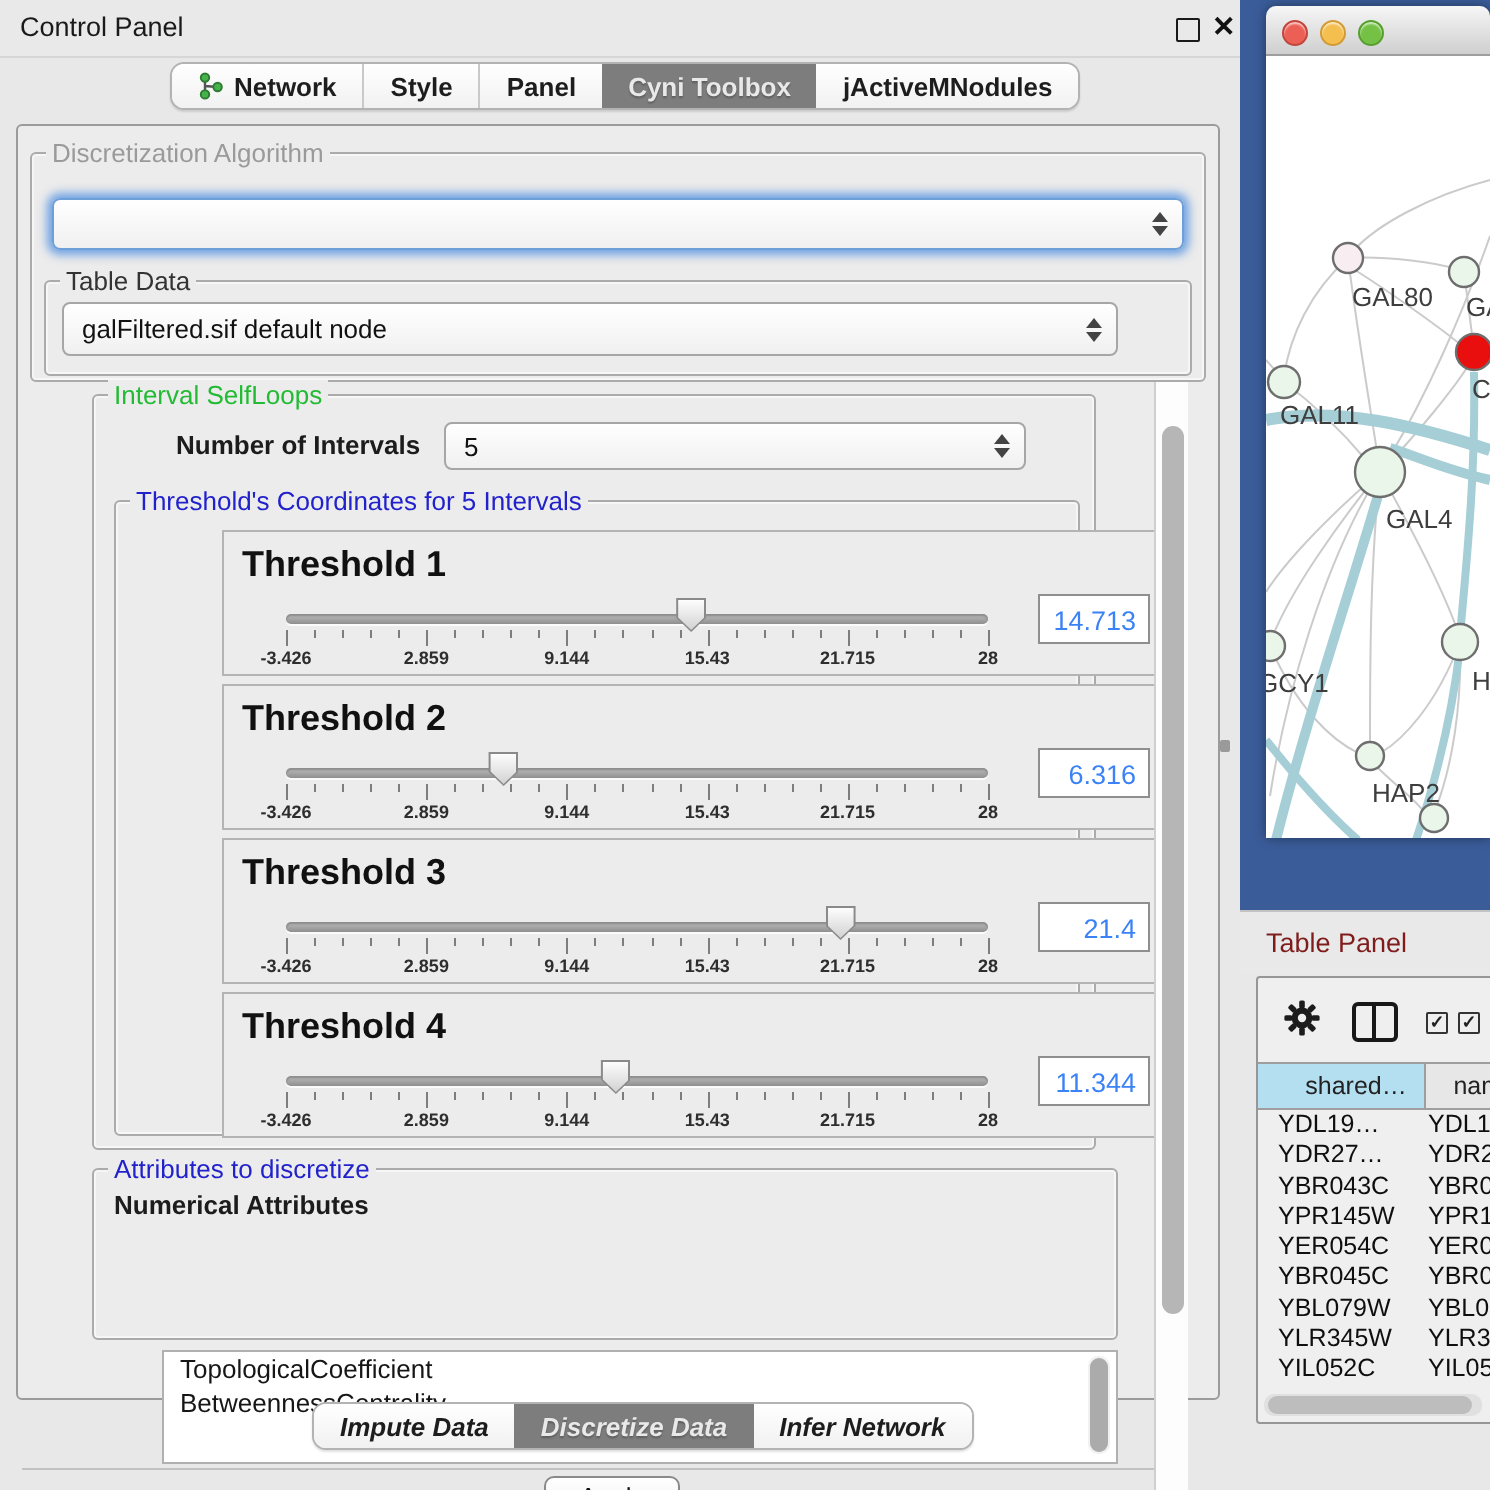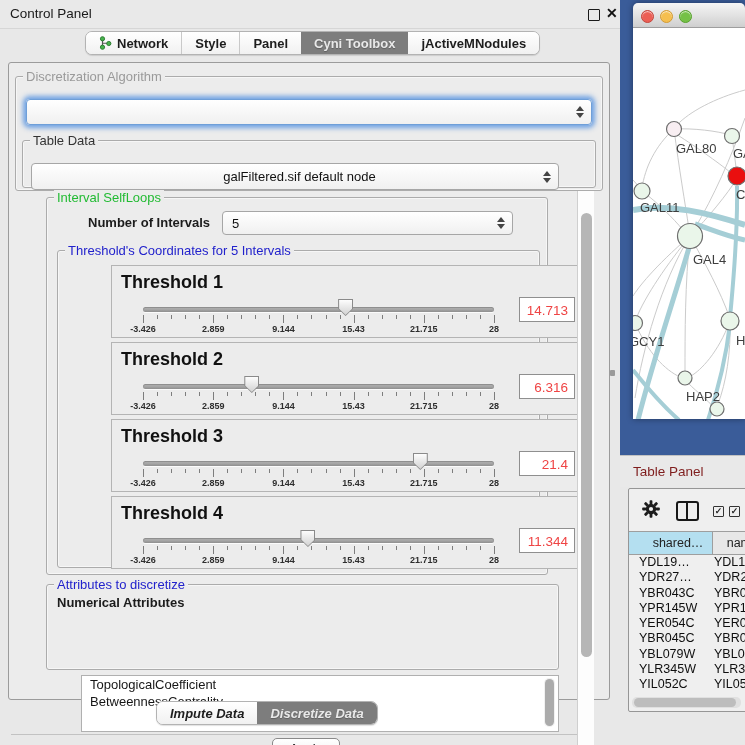--- a/index.html
+++ b/index.html
@@ -39,21 +39,21 @@
          clip-path:polygon(0 0,100% 0,100% 58%,50% 100%,0 58%);}
   .thumb i{position:absolute;left:1px;top:1px;right:1px;bottom:1px;display:block;
            background:linear-gradient(#fdfdfd,#d2d2d2);clip-path:polygon(0 0,100% 0,100% 58%,50% 100%,0 58%);}
   .ticks{position:absolute;left:31px;top:49px;width:351px;height:9px;}
   .tick{position:absolute;top:0;width:1px;background:#7d7d7d;}
   .tick.minor{height:4px;}
   .tick.major{height:8px;}
   .ticklabels{position:absolute;left:31px;top:58px;width:351px;height:11px;}
   .ticklabels span{position:absolute;transform:translateX(-50%);font-size:9px;font-weight:bold;color:#2e2e2e;white-space:nowrap;}
   .valbox{position:absolute;left:407px;top:31px;width:56px;height:25px;background:#fff;border:1px solid #8f8f8f;
-          font-size:13.5px;line-height:25px;text-align:right;padding-right:6px;box-sizing:border-box;color:#ef4444;}
+          font-size:13.5px;line-height:25px;text-align:right;padding-right:6px;box-sizing:border-box;color:#3b82f6;}
   
   .listbox{position:absolute;left:72px;top:612px;width:476px;height:55px;background:#fff;border:1px solid #b0b0b0;overflow:hidden;}
   .attr{font-size:13px;line-height:17px;padding-left:8px;color:#161616;white-space:nowrap;}
   .listscroll{position:absolute;right:3px;top:2px;width:11px;height:49px;background:#f1f1f1;border-radius:5px;}
   .listscroll i{position:absolute;left:1px;top:1px;width:9px;height:47px;background:#ababab;border-radius:5px;display:block;}
   .sepline{position:absolute;left:2px;top:671px;width:572px;height:1px;background:#c2c2c2;}
   .applybtn{position:absolute;left:263px;top:675px;width:66px;height:21px;background:linear-gradient(#ffffff,#ececec);
             border:1px solid #8a8a8a;border-radius:5px;font-size:13px;text-align:center;line-height:20px;color:#111;}
   .vscroll{position:absolute;left:568px;top:128px;width:16px;height:566px;background:#fdfdfd;border-left:1px solid #cfcfcf;}
   .vscroll i{position:absolute;left:2.5px;top:22px;width:11px;height:444px;background:#b6b6b6;border-radius:6px;display:block;}
@@ -127,21 +127,21 @@
 
   <div class="mainpanel">
 
     <div class="group" style="left:6px;top:13px;width:586px;height:113px;">
       <span class="gtitle" style="color:#9a9a9a;">Discretization Algorithm</span>
       <div class="combo focusring" style="left:10px;top:22px;width:566px;height:26px;">
         <span class="stepper"></span>
       </div>
       <div class="group" style="left:6px;top:63px;width:572px;height:46px;">
         <span class="gtitle" style="color:#333;">Table Data</span>
-        <div class="combo" style="left:8px;top:22px;width:528px;height:27px;line-height:26px;text-align:center;">
+        <div class="combo" style="left:8px;top:10px;width:528px;height:27px;line-height:26px;">
           <span>galFiltered.sif default node</span>
           <span class="stepper"></span>
         </div>
       </div>
     </div>
 
     <div class="group" style="left:37px;top:134px;width:500px;height:376px;">
       <span class="gtitle" style="color:#22bb33;">Interval SelfLoops</span>
       <span class="bold" style="position:absolute;left:41px;top:17px;font-size:13px;">Number of Intervals</span>
       <div class="combo" style="left:175px;top:13px;width:291px;height:24px;line-height:23px;">
@@ -352,20 +352,23 @@
       </div>
   </div>
 
 
   <div class="tabset" id="bottomTabs">
       <div class="tab">
         <span>Impute Data</span>
       </div>
       <div class="tab sel">
         <span>Discretize Data</span>
+      </div>
+      <div class="tab">
+        <span>Infer Network</span>
       </div>
     </div>
 
   <div class="bluezone"></div>
   <div class="macwin">
     <div class="macbar">
       <span class="light" style="left:8px;background:#ec5f55;border:1px solid #c2453c;"></span>
       <span class="light" style="left:27px;background:#f5bf4f;border:1px solid #d29b35;"></span>
       <span class="light" style="left:46px;background:#75c146;border:1px solid #57a02e;"></span>
     </div>

